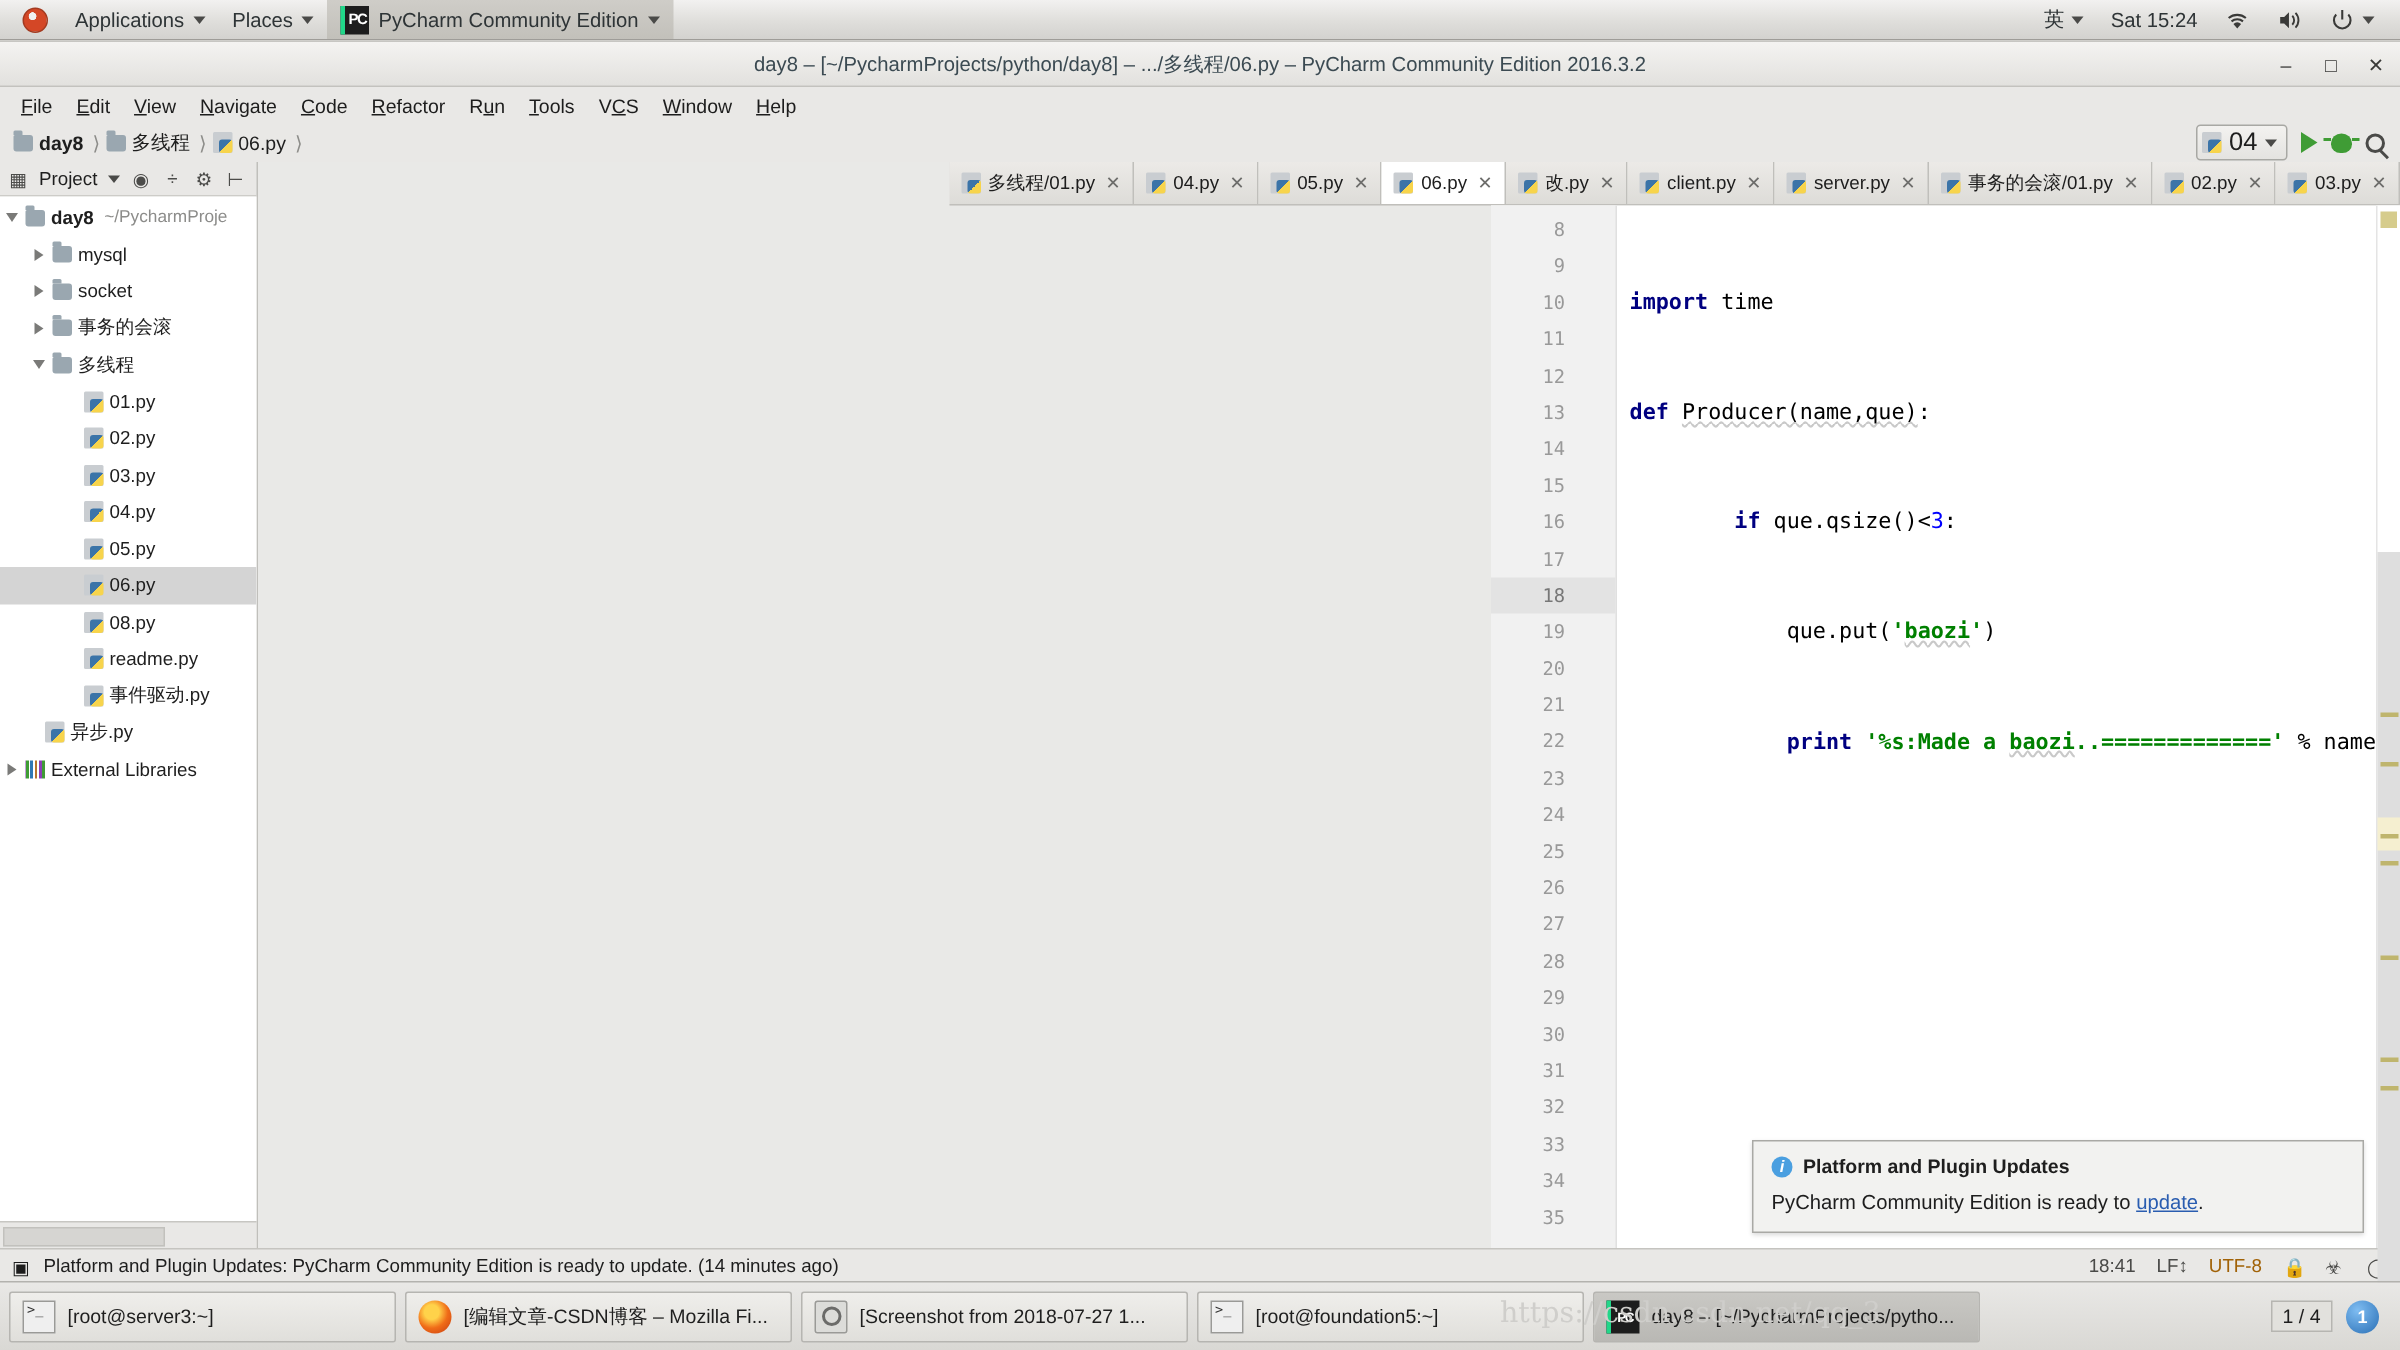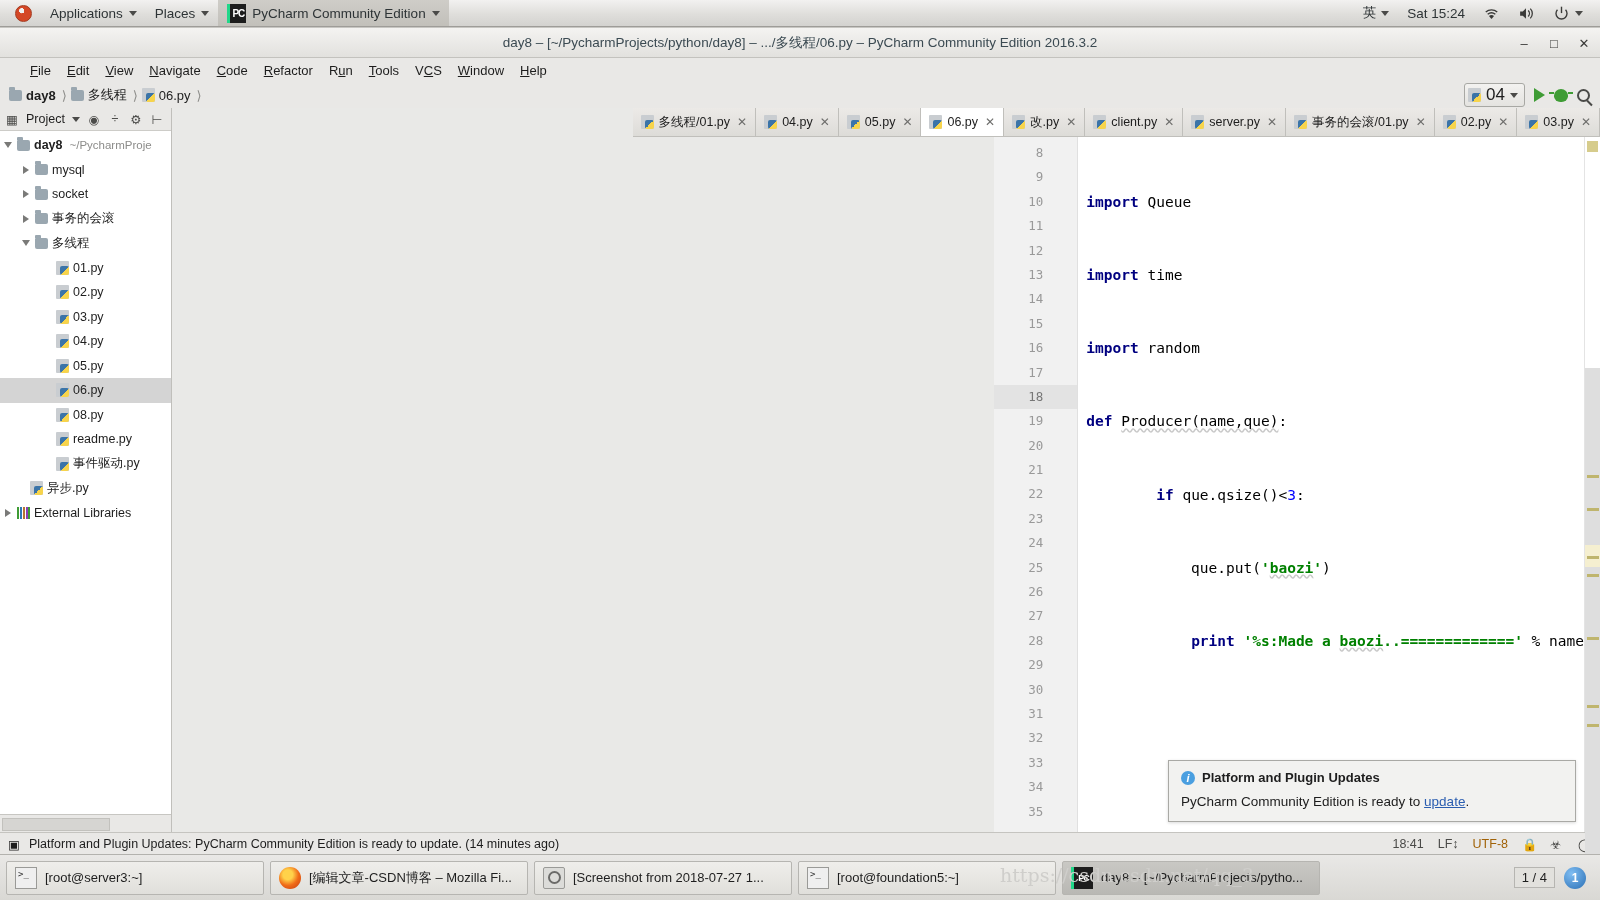--- a/index.html
+++ b/index.html
@@ -54,21 +54,21 @@
     background: linear-gradient(to bottom,#f4f3f1,#e2e1de);
     border-bottom: 1px solid #c3c2be;
     display: flex; align-items: center; justify-content: center;
     position: relative;
     font-size: 13.5px; color: #3b4a52;
   }
   #win-controls { position: absolute; right: 8px; top: 0; height: 30px; display: flex; align-items: center; gap: 14px; }
   .wc { width: 16px; height: 16px; display: flex; align-items: center; justify-content: center; color: #3a3a38; font-size: 13px; }
 
   
-  #menubar { height: 24px; display: flex; align-items: center; padding-left: 22px; background: #e9e8e6; font-size: 13px; }
+  #menubar { height: 24px; display: flex; align-items: center; padding-left: 6px; background: #e9e8e6; font-size: 13px; }
   #menubar .mi { padding: 2px 8px; color: #1d1d1d; }
   #menubar .mi u { text-decoration: underline; }
 
   
   #navbar {
     height: 26px; display: flex; align-items: center; padding-left: 6px;
     background: #e9e8e6; font-size: 13px; position: relative;
   }
   .crumb { display: flex; align-items: center; gap: 4px; padding: 0 5px 0 3px; }
   .crumb-sep { color:#8d8d8a; font-size: 13px; padding: 0 1px; }
@@ -486,23 +486,21 @@
           <div class="gline">29</div>
           <div class="gline">30</div>
           <div class="gline">31</div>
           <div class="gline">32</div>
           <div class="gline">33</div>
           <div class="gline">34</div>
           <div class="gline">35</div>
         </div>
 
         <div id="code">
-          <div class="cline"><span class="kw">import</span> Queue</div>
           <div class="cline"><span class="kw">import</span> time</div>
-          <div class="cline"><span class="kw">import</span> random</div>
           <div class="cline"><span class="kw">def</span> <span class="err">Producer(name,que)</span>:</div>
           <div class="cline">        <span class="kw">if</span> que.qsize()&lt;<span class="num">3</span>:</div>
           <div class="cline">            que.put(<span class="str">'<span class="err">baozi</span>'</span>)</div>
           <div class="cline">            <span class="kw">print</span> <span class="str">'%s:Made a <span class="err">baozi</span>..============='</span> % name</div>
           
           
           
           
           
           

